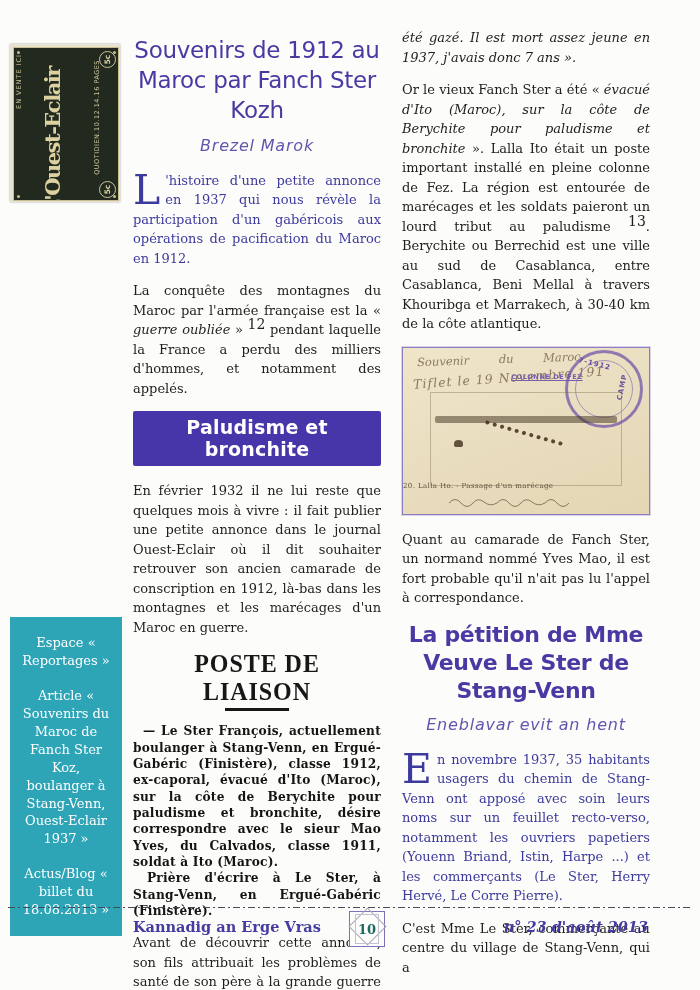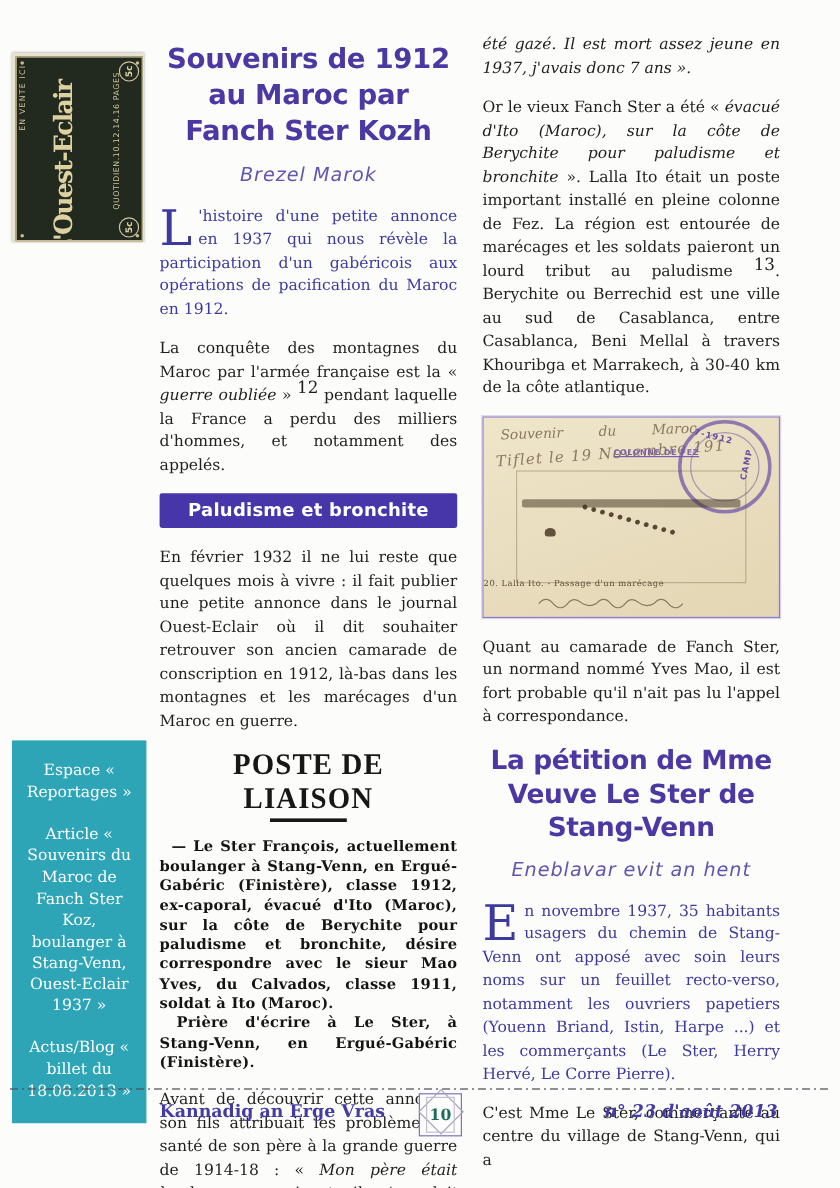--- a/index.html
+++ b/index.html
@@ -12,34 +12,34 @@
   
   .col-left{position:absolute;left:133px;top:36px;width:248px;}
   .col-right{position:absolute;left:402px;top:28px;width:248px;}
   p.body{font-size:13px;line-height:1.5;text-align:justify;margin:0 0 13px 0;}
   p.blue{color:#3d3a9d;}
   p.ital{font-style:italic;}
   sup{font-size:14px;line-height:0;}
   .dropcap{float:left;font-size:41px;line-height:34px;padding:2px 5px 0 0;color:#3d3a9d;font-family:"DejaVu Serif",serif;}
   
   .h1{
-    font-family:"DejaVu Sans","Liberation Sans",sans-serif;font-weight:bold;
+    font-family:"DejaVu Sans","Liberation Sans",sans-serif;font-weight:normal;
     font-size:23px;line-height:1.3;text-align:center;color:#4b38a3;margin:0 0 10px 0;letter-spacing:-0.3px;
   }
   .h2{
     font-family:"DejaVu Sans","Liberation Sans",sans-serif;font-weight:bold;
     font-size:22px;line-height:1.28;text-align:center;color:#4b38a3;margin:6px 0 10px 0;letter-spacing:-0.3px;
   }
   .subtitle{
     font-family:"DejaVu Sans","Liberation Sans",sans-serif;font-style:italic;
     font-size:16px;text-align:center;color:#6156ad;letter-spacing:0.8px;margin:0 0 16px 0;
   }
   .banner{
     background:#4636a9;color:#ffffff;text-align:center;
-    font-family:"DejaVu Sans","Liberation Sans",sans-serif;font-weight:bold;font-size:15px;
+    font-family:"DejaVu Sans","Liberation Sans",sans-serif;font-weight:bold;font-size:19px;
     padding:5px 0 6px 0;border-radius:2px;margin:4px 0 15px 0;letter-spacing:0.2px;
   }
   
   .clip-head{
     font-family:"Liberation Serif",serif;font-weight:bold;font-size:25px;letter-spacing:1px;
     text-align:center;color:#171717;margin:10px 0 2px 0;transform:scaleX(0.96);
   }
   .clip-rule{width:64px;height:3px;background:#171717;margin:0 auto 12px auto;}
   .clipping{font-weight:bold;font-size:12.2px;line-height:1.34;text-align:justify;letter-spacing:0.2px;color:#141414;}
   .clipping p{margin:0;text-indent:14px;}

